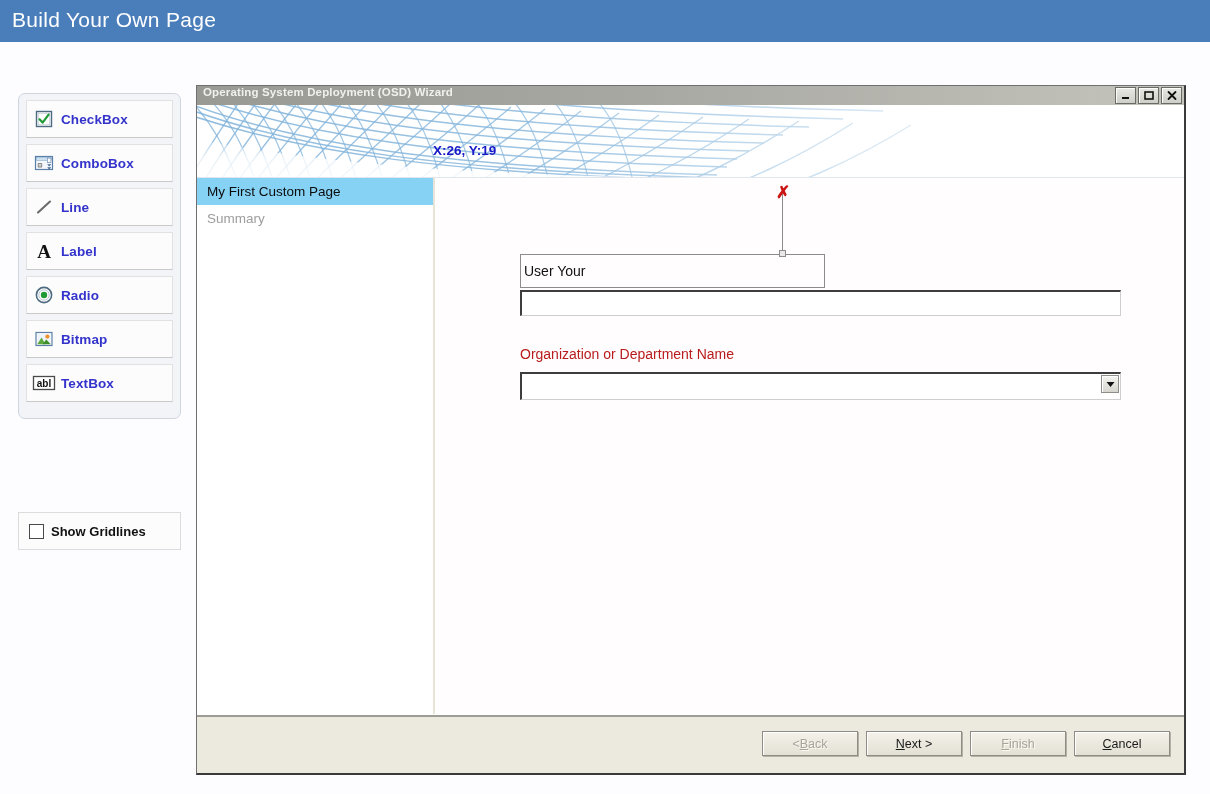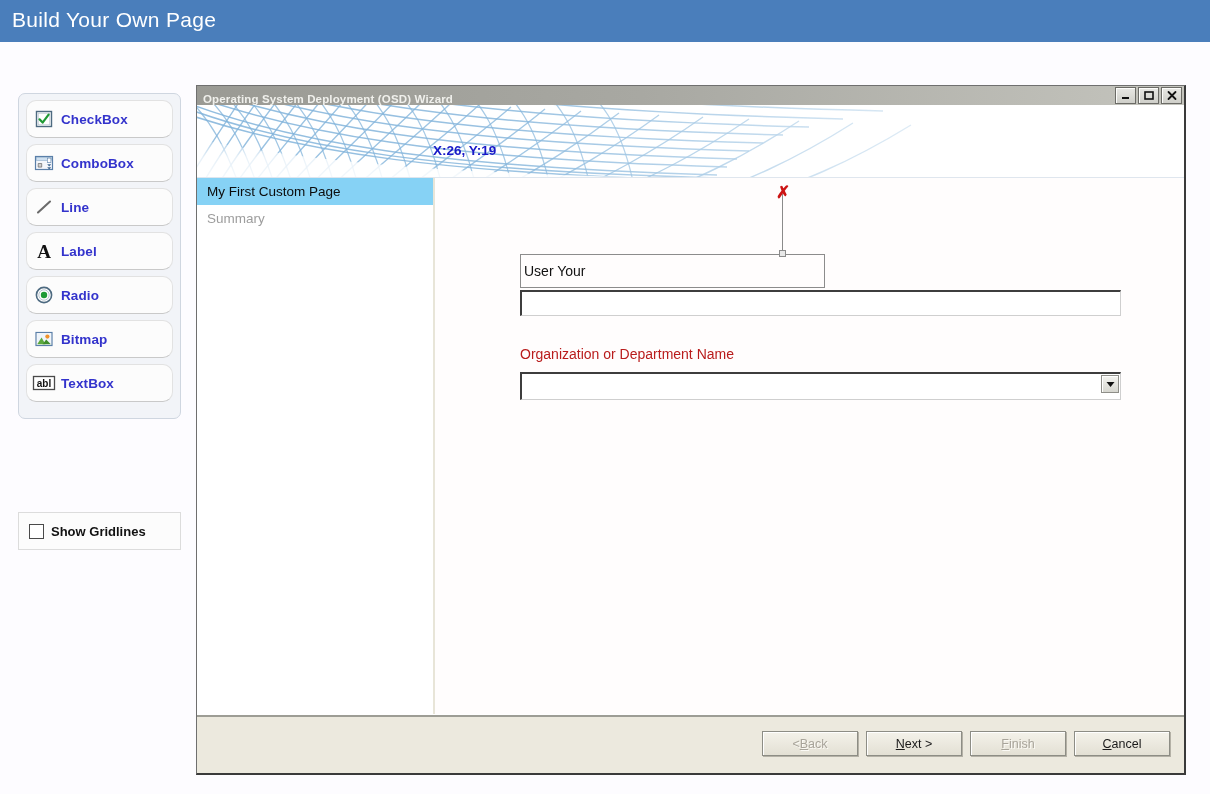--- a/index.html
+++ b/index.html
@@ -54,21 +54,21 @@
     border-radius: 7px;
     padding: 6px 7px;
     box-sizing: border-box;
   }
   .tool-item {
     position: relative;
     height: 36px;
     background: #fcfcfc;
     border: 1px solid #e2e2e2;
     border-bottom: 1px solid #c9c9c9;
-    border-radius: 10px;
+    border-radius: 0;
     margin-bottom: 6px;
     display: flex;
     align-items: center;
     cursor: default;
   }
   .tool-item:last-child { margin-bottom: 10px; }
   .tool-icon {
     width: 34px;
     display: flex;
     align-items: center;
@@ -125,21 +125,21 @@
     border-bottom: 2px solid #3a3a3a;
     box-sizing: border-box;
   }
 
   
   #wizard-titlebar {
     position: relative;
     height: 19px;
     background: linear-gradient(to right, #9a9a94 0%, #a8a8a2 45%, #c4c4bd 100%);
     display: flex;
-    align-items: flex-end;
+    align-items: flex-start;
   }
   #wizard-titlebar .wtitle {
     font-size: 11.5px;
     font-weight: bold;
     color: #f0f0ec;
     margin-left: 6px;
     letter-spacing: 0.15px;
     white-space: nowrap;
   }
   #wizard-winbuttons {

